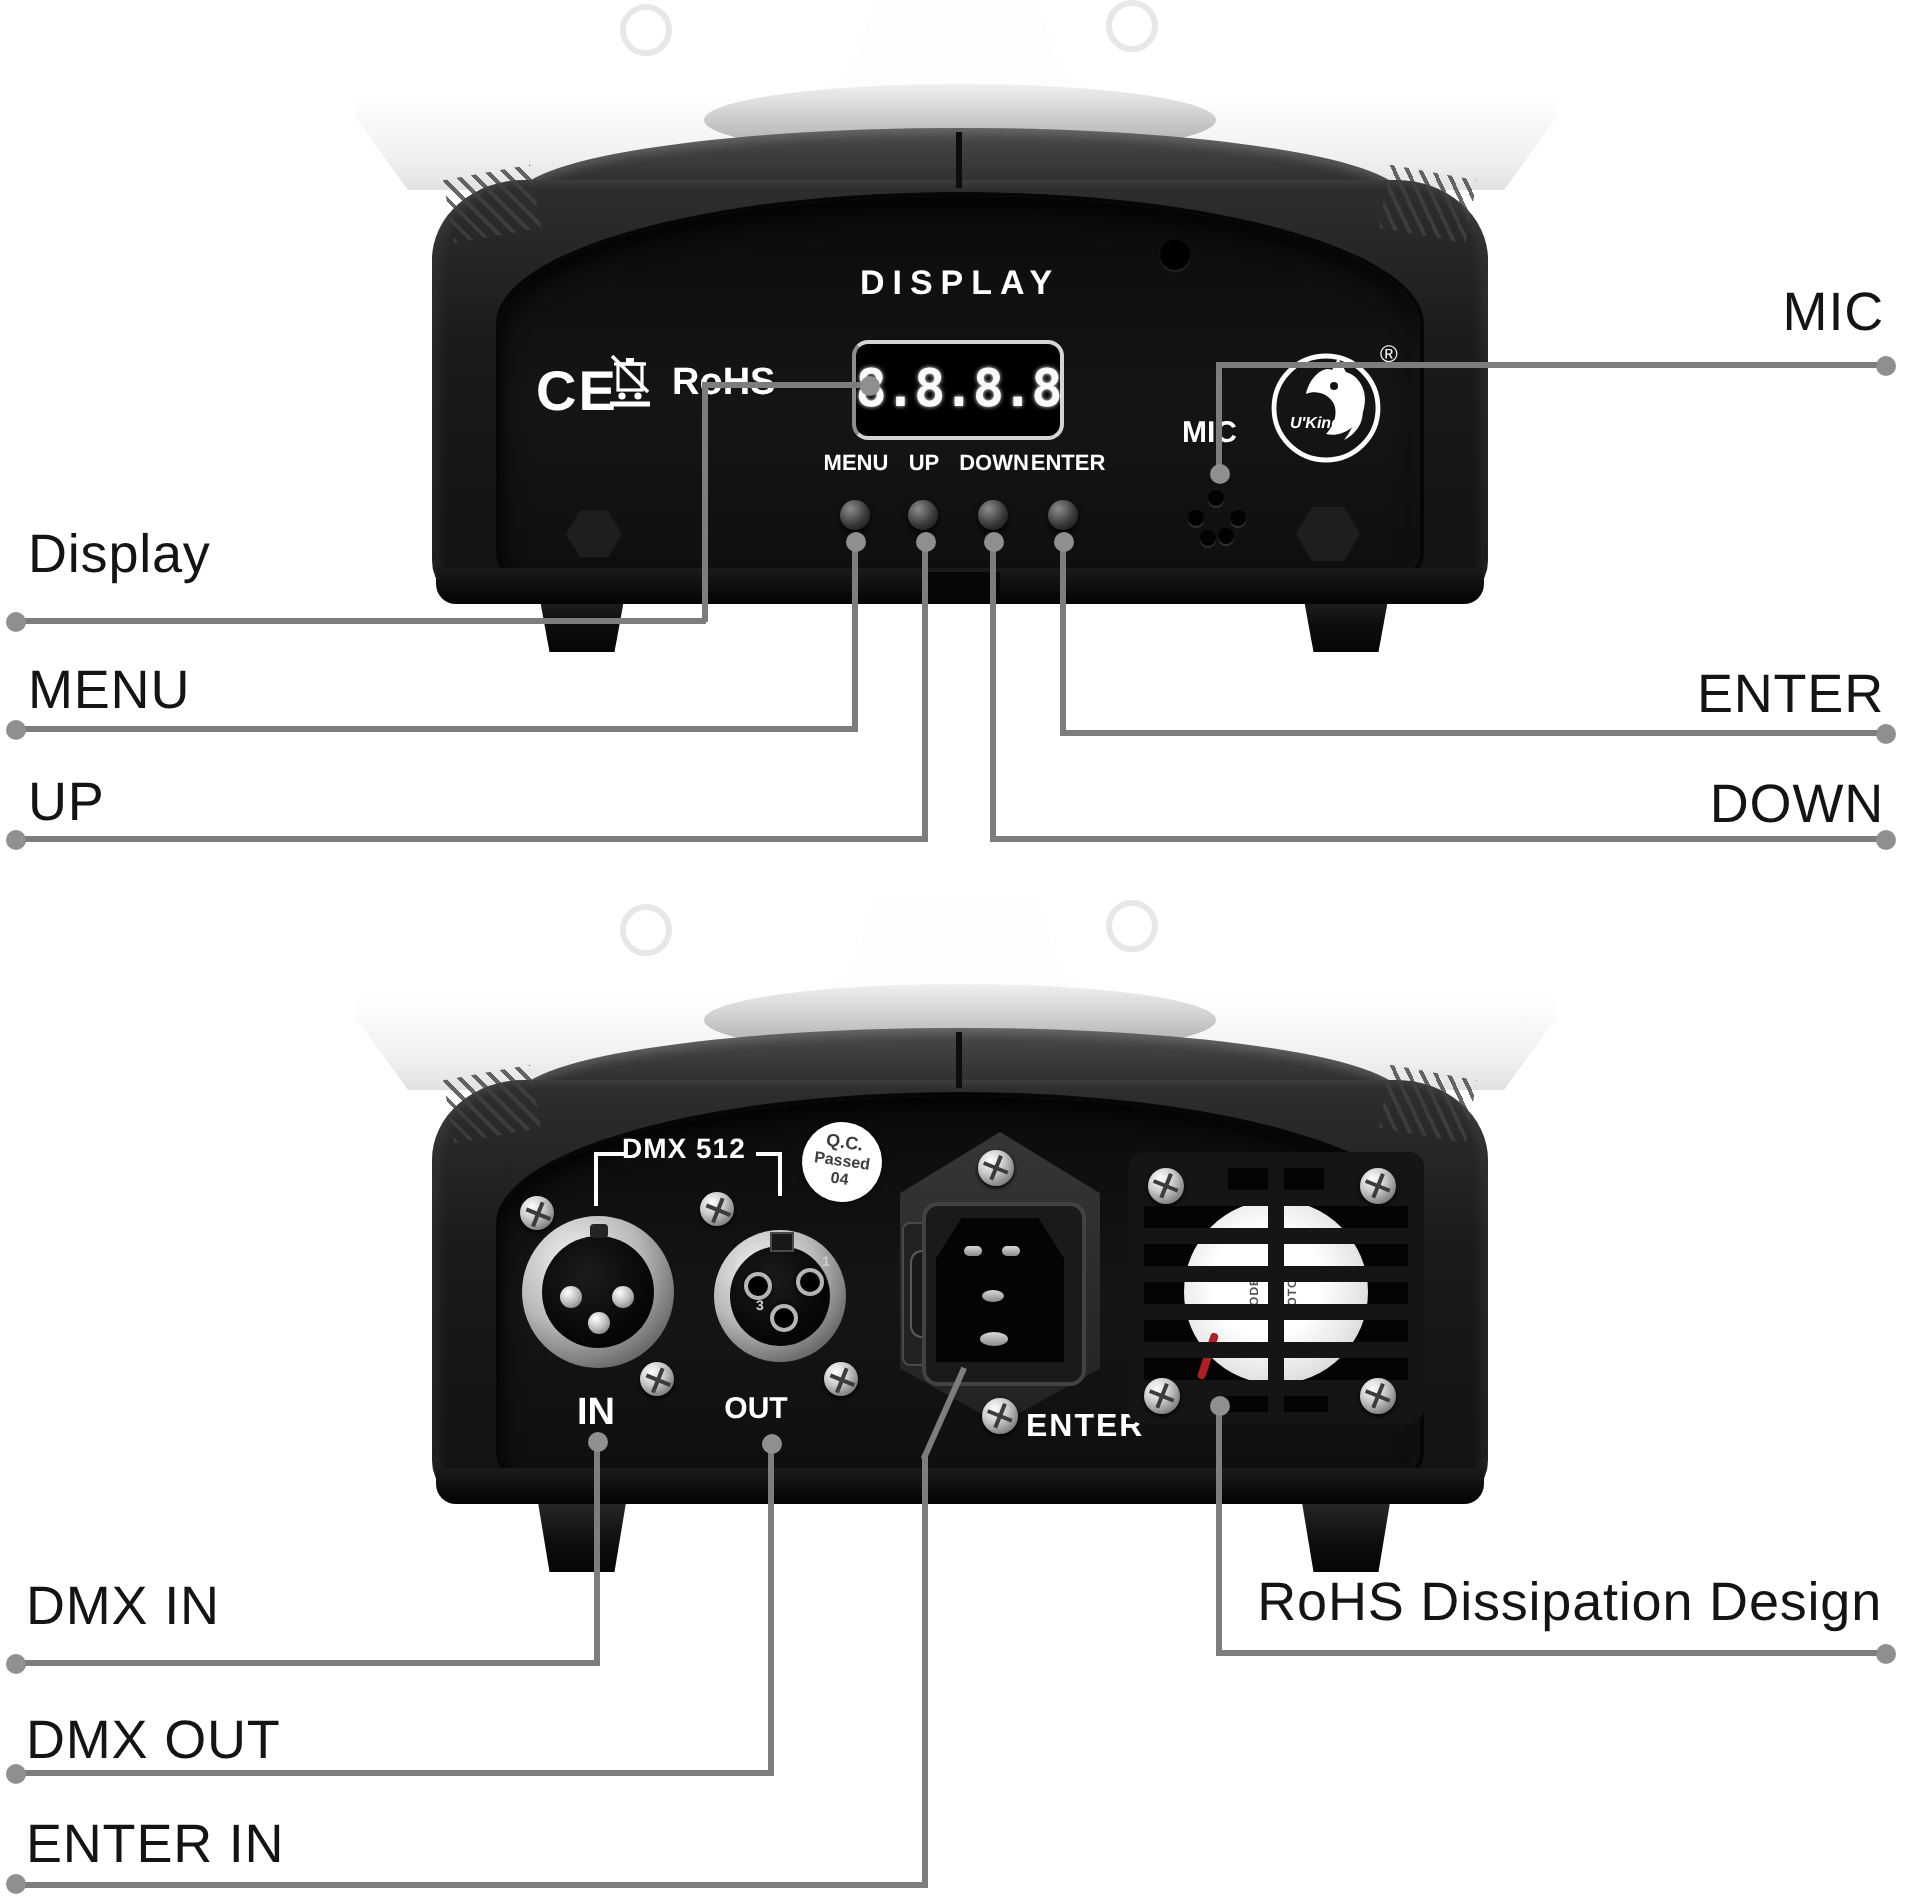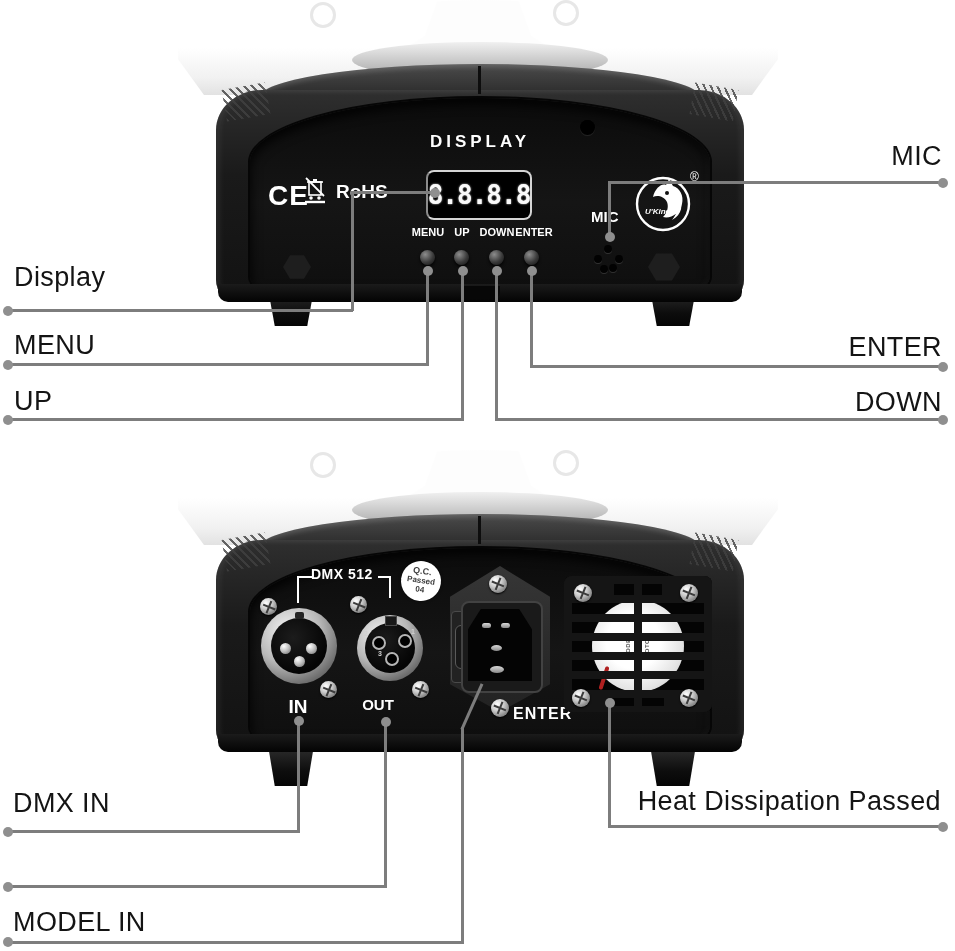--- a/index.html
+++ b/index.html
@@ -303,16 +303,17 @@
   <div class="s line" style="left:461px;top:727px;width:3px;height:216px"></div>
   <div class="s line" style="left:8px;top:941px;width:456px;height:3px"></div>
   <div class="s dot" style="left:3px;top:937px"></div>
 
   <div class="s dot" style="left:605px;top:698px"></div>
   <div class="s line" style="left:608px;top:703px;width:3px;height:125px"></div>
   <div class="s line" style="left:608px;top:825px;width:336px;height:3px"></div>
   <div class="s dot" style="left:938px;top:822px"></div>
 
   <div class="s label" style="left:13px;top:788px">DMX IN</div>
-  <div class="s label" style="left:13px;top:907px">MODEL IN</div>
-  <div class="s label lab-r" style="right:14px;top:786px">Heat Dissipation Passed</div>
+  <div class="s label" style="left:13px;top:855px">DMX OUT</div>
+  <div class="s label" style="left:13px;top:907px">ENTER IN</div>
+  <div class="s label lab-r" style="right:14px;top:786px">RoHS Dissipation Design</div>
 
 </div>
 
 </body></html>

